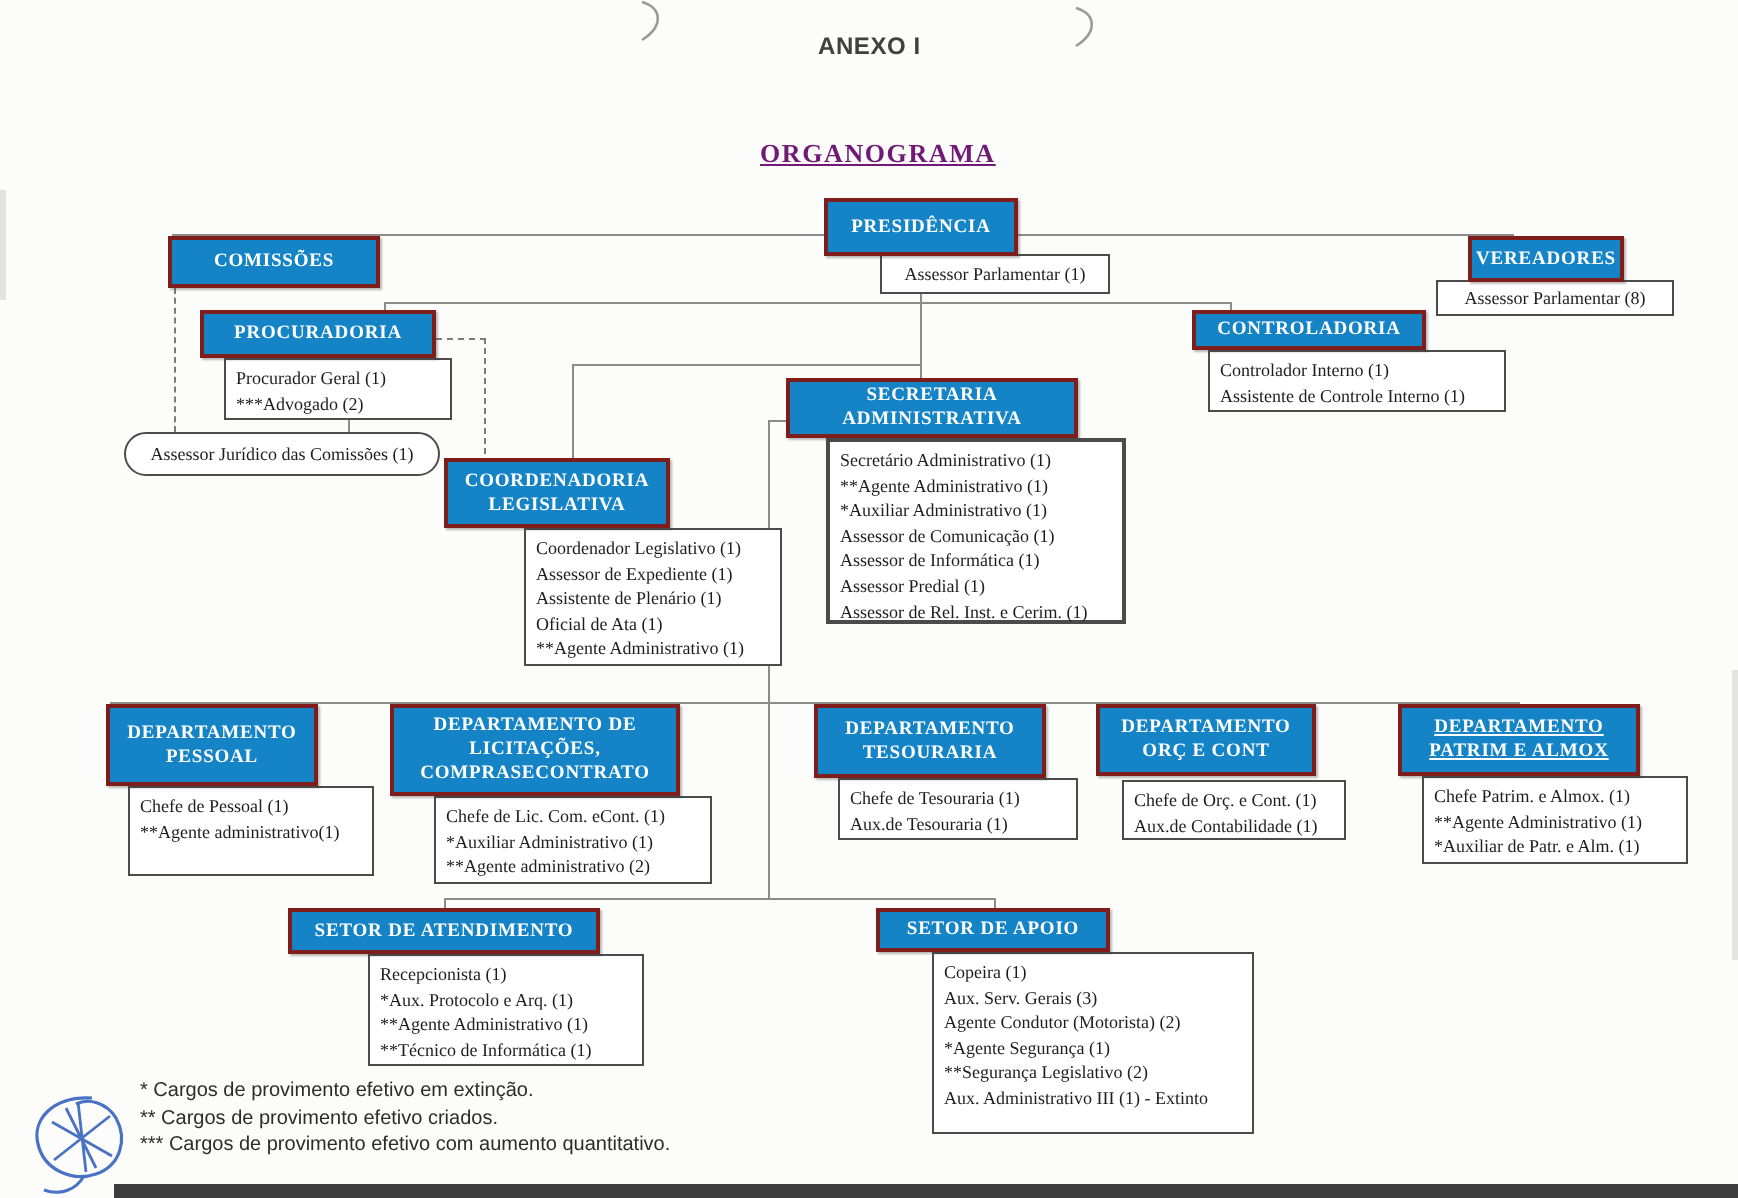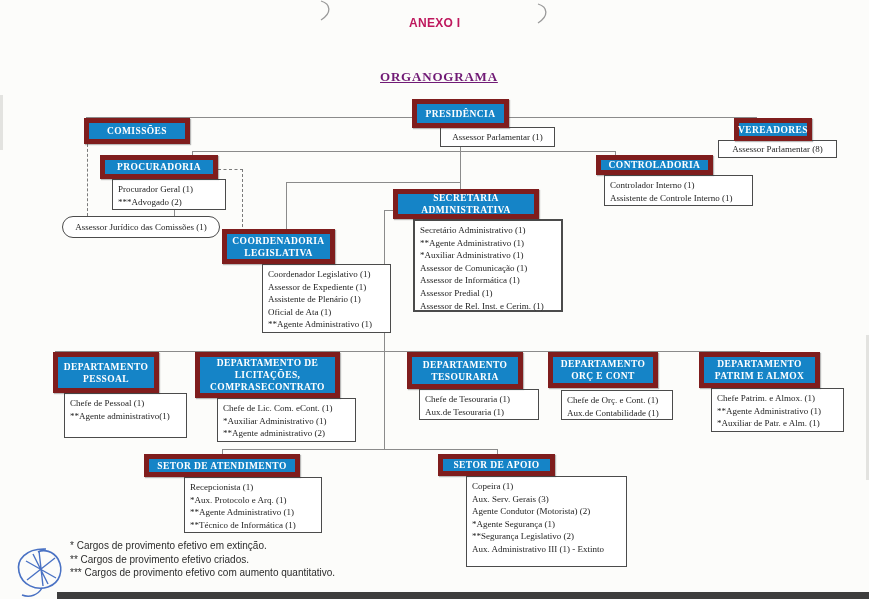--- a/index.html
+++ b/index.html
@@ -5,29 +5,29 @@
   * { margin:0; padding:0; box-sizing:border-box; }
   html,body { background:#e9e9e7; }
   .page {
     position:relative; width:869px; height:599px; overflow:hidden;
     background:#fcfcfa;
     font-family:"Liberation Serif", serif;
   }
   .anexo {
     position:absolute; left:409px; top:16px;
     font-family:"Liberation Sans", sans-serif;
-    font-weight:bold; font-size:12px; color:#be185d; letter-spacing:0.3px;
+    font-weight:bold; font-size:12px; color:#404040; letter-spacing:0.3px;
   }
   .orgtitle {
     position:absolute; left:380px; top:69px;
     font-weight:bold; font-size:13px; color:#701a75;
     letter-spacing:0.8px; text-decoration:underline;
   }
   .nhead {
-    position:absolute; background:#1584c7; border:5px solid #7f1d1d;
+    position:absolute; background:#1584c7; border:2px solid #7f1d1d;
     color:#ffffff; font-weight:bold; font-size:9.5px; letter-spacing:0.4px;
     text-align:center; display:flex; align-items:center; justify-content:center;
     line-height:12px; padding:1px 3px; z-index:3;
     box-shadow:1px 1px 1px rgba(60,60,60,.35);
   }
   .sbox {
     position:absolute; background:#ffffff; border:1.5px solid #4b4b4b;
     font-size:9px; color:#1d1d1d; line-height:12.6px;
     padding:3px 5px; z-index:2; white-space:nowrap;
   }
@@ -141,21 +141,21 @@
     <div>Chefe de Tesouraria (1)</div>
     <div>Aux.de Tesouraria (1)</div>
   </div>
 
   <div class="nhead" style="left:548px;top:352px;width:110px;height:36px;">DEPARTAMENTO ORÇ E CONT</div>
   <div class="sbox" style="left:561px;top:390px;width:112px;height:30px;">
     <div>Chefe de Orç. e Cont. (1)</div>
     <div>Aux.de Contabilidade (1)</div>
   </div>
 
-  <div class="nhead" style="left:699px;top:352px;width:121px;height:36px;">DEPARTAMENTO PATRIM E ALMOX</div>
+  <div class="nhead" style="left:699px;top:352px;width:121px;height:36px;text-decoration:underline;">DEPARTAMENTO PATRIM E ALMOX</div>
   <div class="sbox" style="left:711px;top:388px;width:133px;height:44px;">
     <div>Chefe Patrim. e Almox. (1)</div>
     <div>**Agente Administrativo (1)</div>
     <div>*Auxiliar de Patr. e Alm. (1)</div>
   </div>
 
   <div class="nhead" style="left:144px;top:454px;width:156px;height:23px;">SETOR DE ATENDIMENTO</div>
   <div class="sbox" style="left:184px;top:477px;width:138px;height:56px;">
     <div>Recepcionista (1)</div>
     <div>*Aux. Protocolo e Arq. (1)</div>

